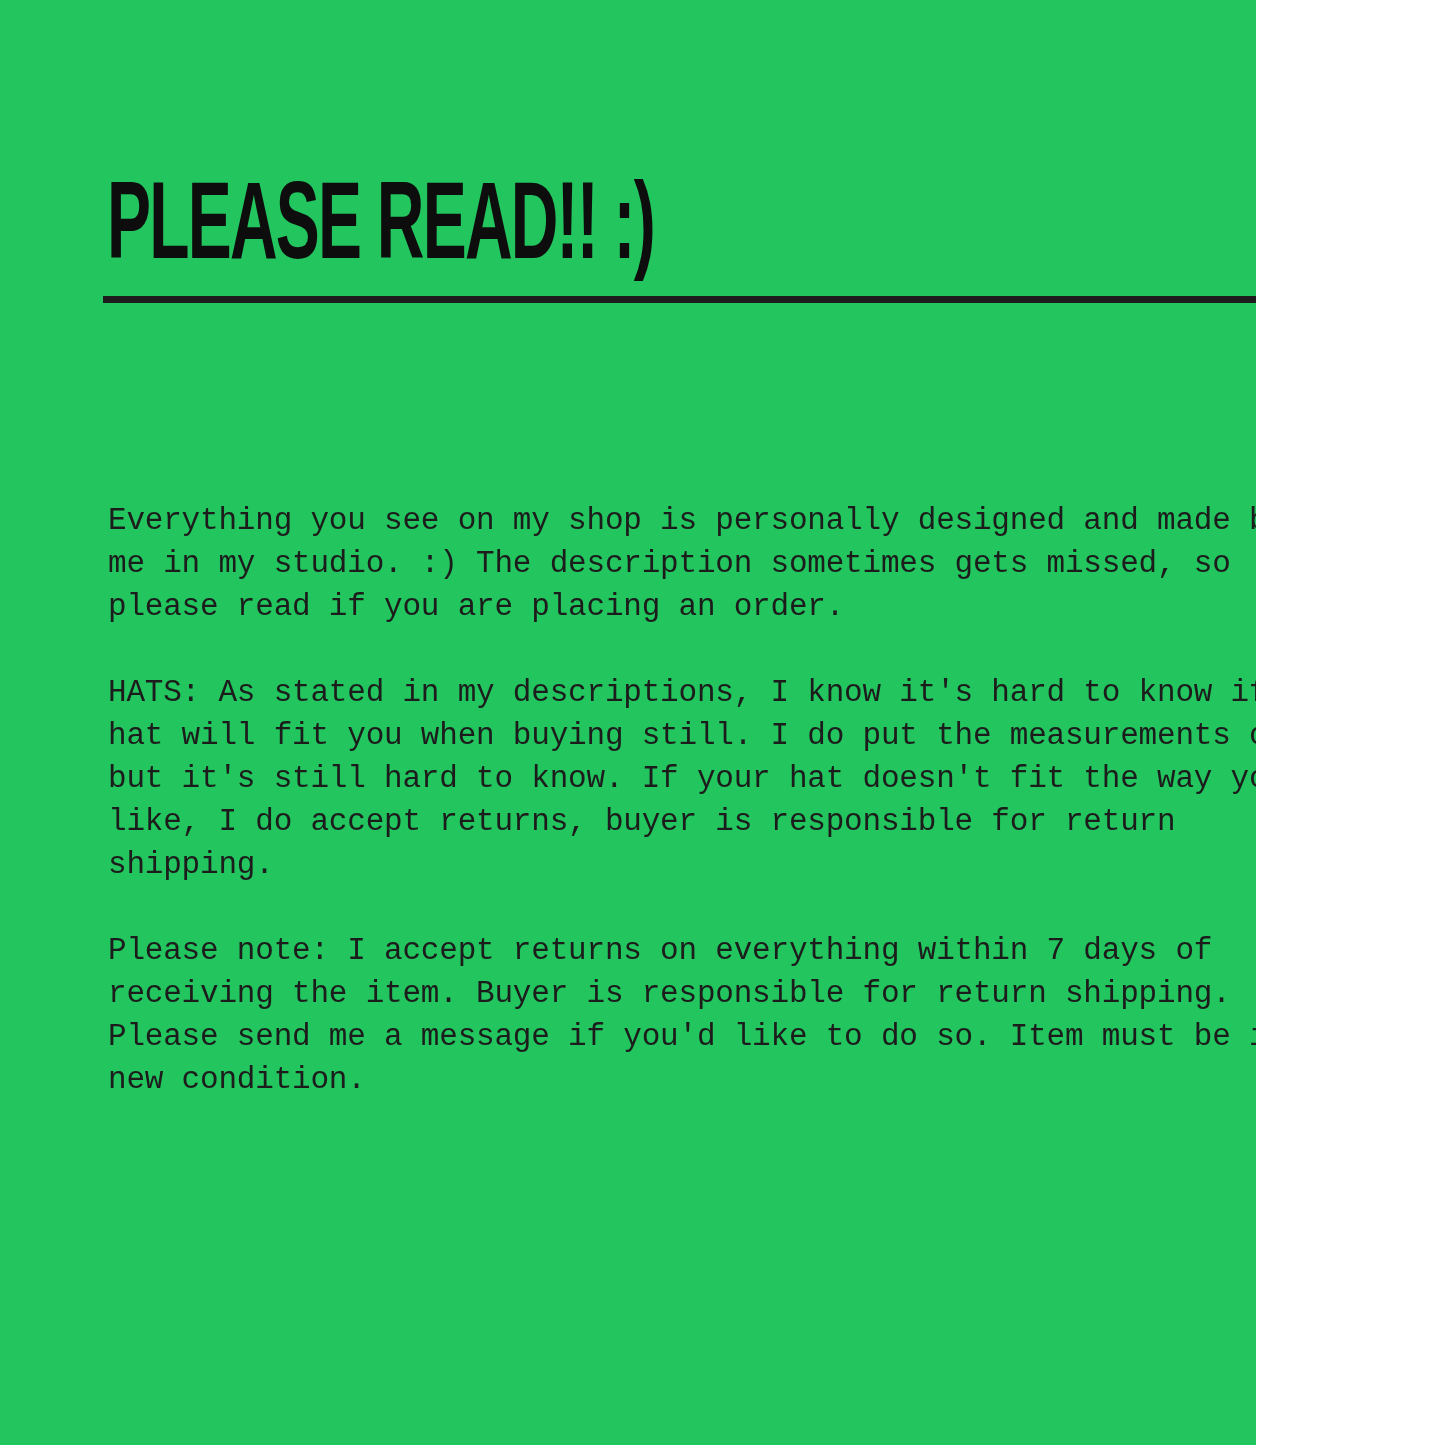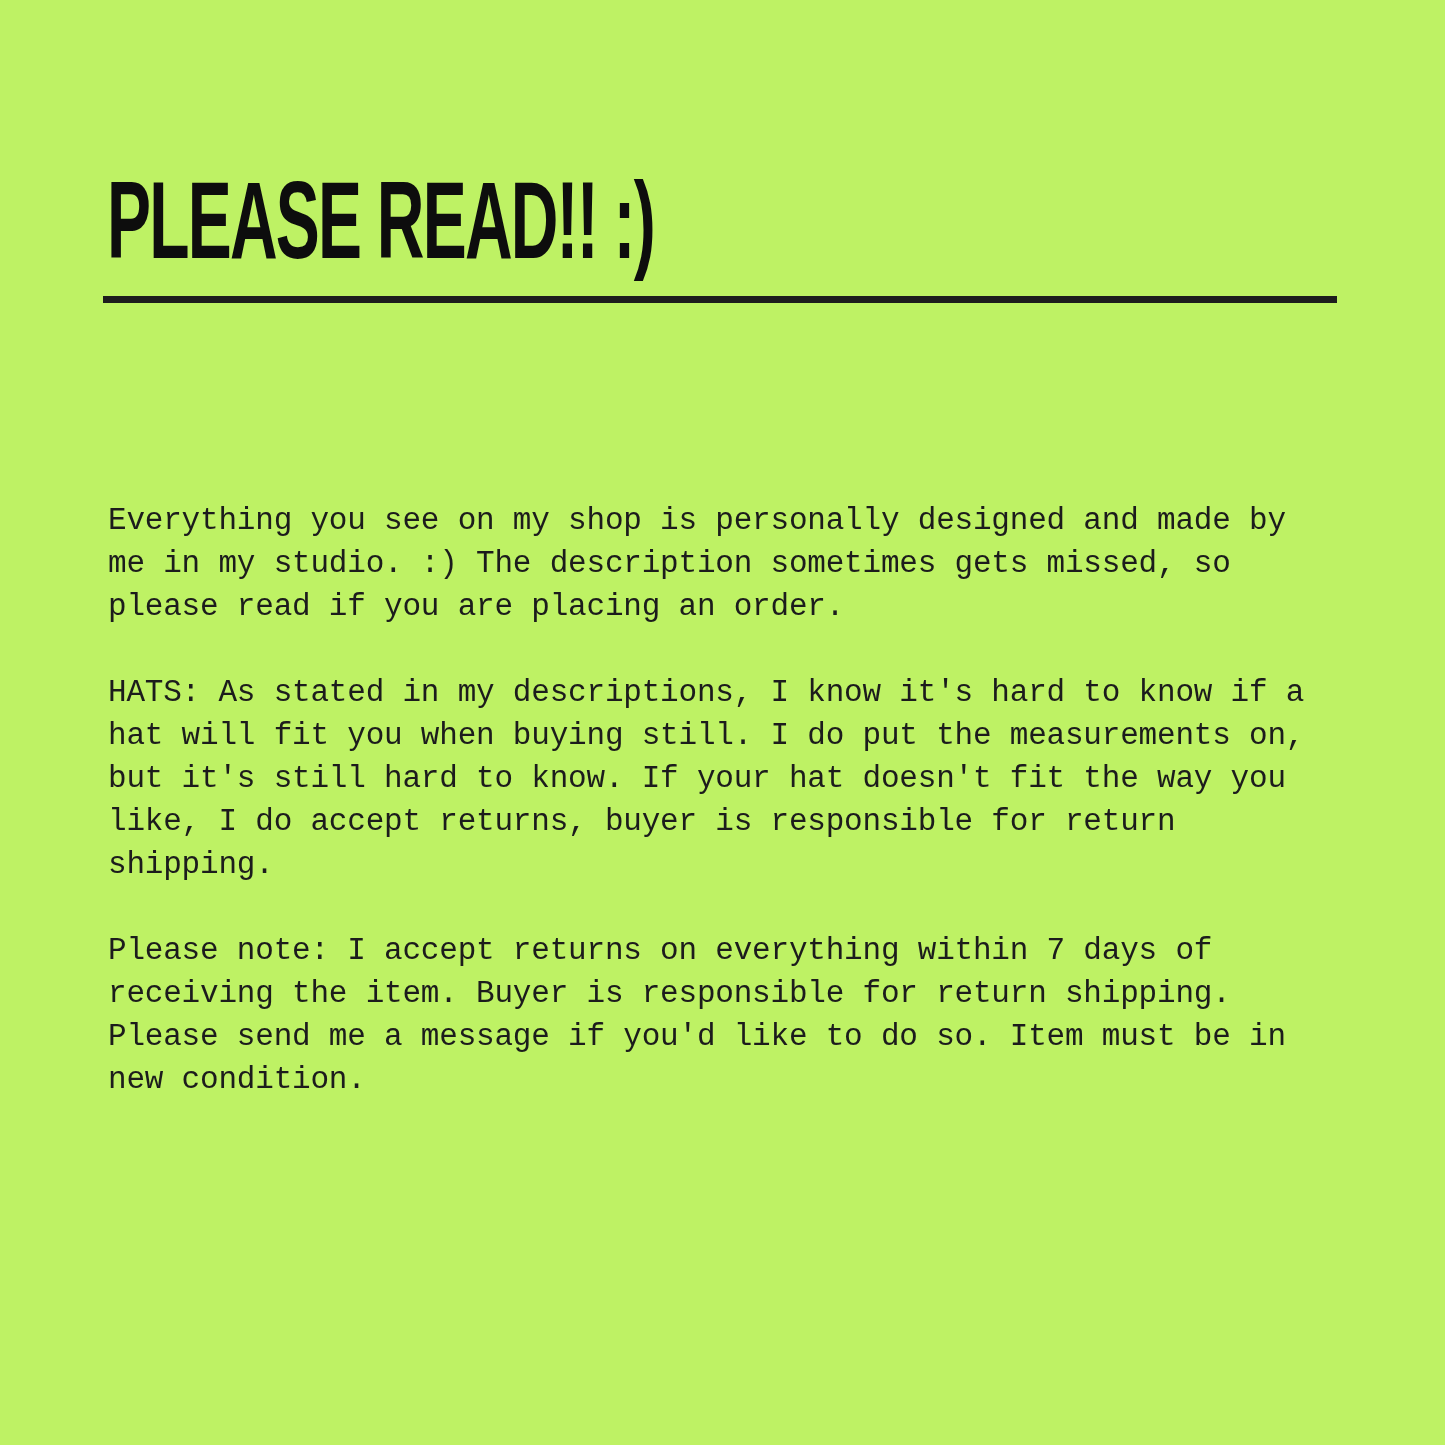--- a/index.html
+++ b/index.html
@@ -2,23 +2,23 @@
 <html><head>
 <meta charset="utf-8">
 <style>
   html, body {
     margin: 0;
     padding: 0;
     background: #ffffff;
   }
   .page {
     position: relative;
-    width: 1445px;
+    width: 1256px;
     height: 1445px;
-    background: #bef264;
+    background: #22c55e;
     overflow: hidden;
     font-family: "Liberation Sans", sans-serif;
   }
   .title {
     position: absolute;
     left: 107px;
     top: 165px;
     margin: 0;
     font-size: 110px;
     line-height: 1;

